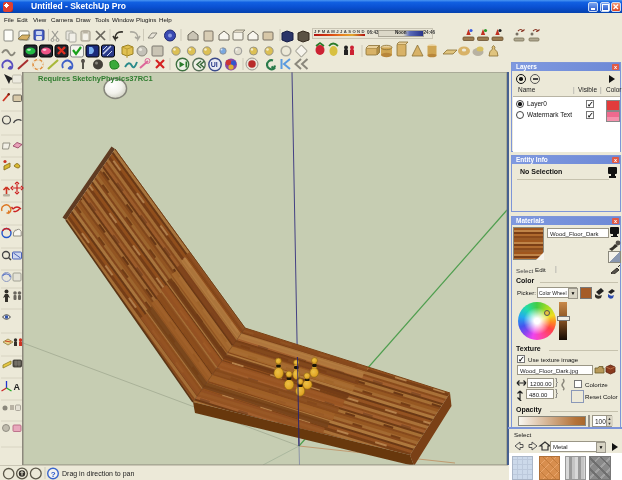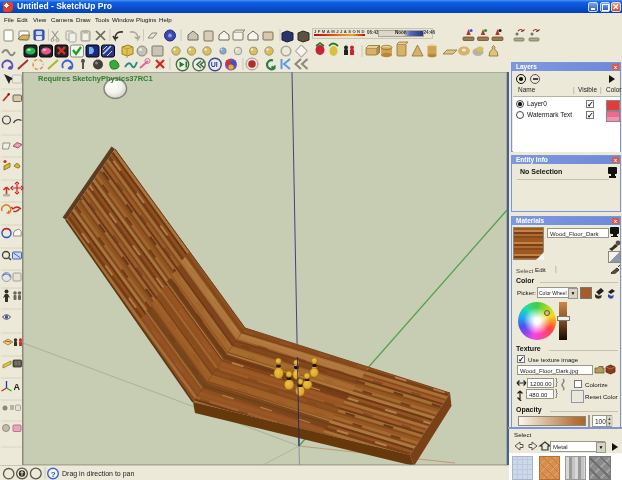--- a/index.html
+++ b/index.html
@@ -1,20 +1,20 @@
 <!DOCTYPE html>
 <html><head><meta charset="utf-8">
 <style>
 html,body{margin:0;padding:0;}
 body{width:622px;height:480px;overflow:hidden;position:relative;
  font-family:"Liberation Sans",sans-serif;background:#ece9d8;}
 .abs{position:absolute;}
 #titlebar{left:0;top:0;width:622px;height:13px;
  background:linear-gradient(180deg,#4a96f2 0%,#1160e2 18%,#0a50d2 55%,#0442ae 100%);}
-#titletext{left:17px;top:1px;color:#fff;font-size:8.5px;font-weight:bold;}
+#titletext{left:31px;top:1px;color:#fff;font-size:8.5px;font-weight:bold;}
 .winbtn{top:1.5px;width:10px;height:10px;border-radius:2px;border:1px solid #cdddf5;box-sizing:border-box;
  font-size:6.5px;color:#fff;text-align:center;line-height:7.5px;font-weight:bold;}
 #menubar{left:0;top:13px;width:622px;height:14px;background:#ece9d8;font-size:6.2px;color:#111;}
 #menubar span{position:absolute;top:3px;}
 .ptitle{position:absolute;left:0;top:0;right:0;height:8px;background:linear-gradient(90deg,#7f99e0,#6d89d6);
  color:#fff;font-size:6.5px;font-weight:bold;padding-left:4px;line-height:8.5px;}
 .px{position:absolute;right:1px;top:1px;width:7px;height:6px;background:#e05a46;border-radius:1px;color:#fff;
  font-size:5.5px;line-height:6px;text-align:center;font-weight:bold;}
 .panel{position:absolute;background:#ece9d8;border:1px solid #7d95d8;box-sizing:border-box;}
 .field{position:absolute;background:#fff;border:1px solid #9a9686;box-sizing:border-box;font-size:6px;color:#222;}

